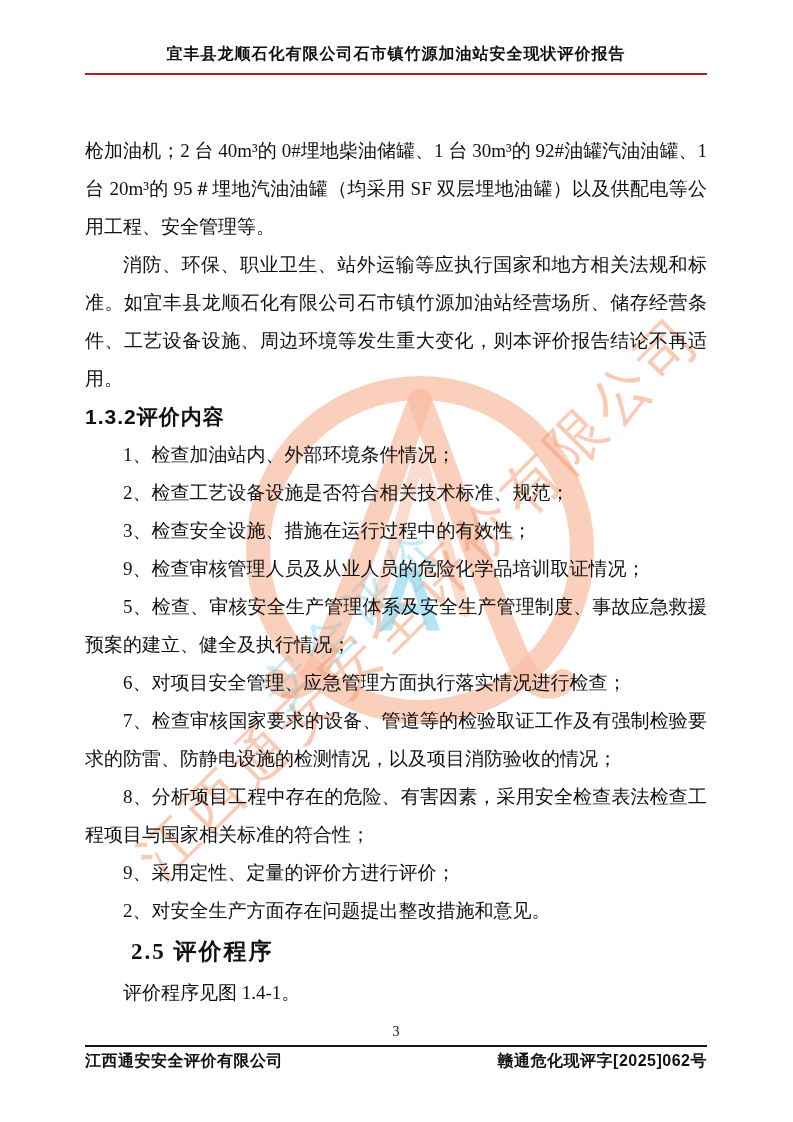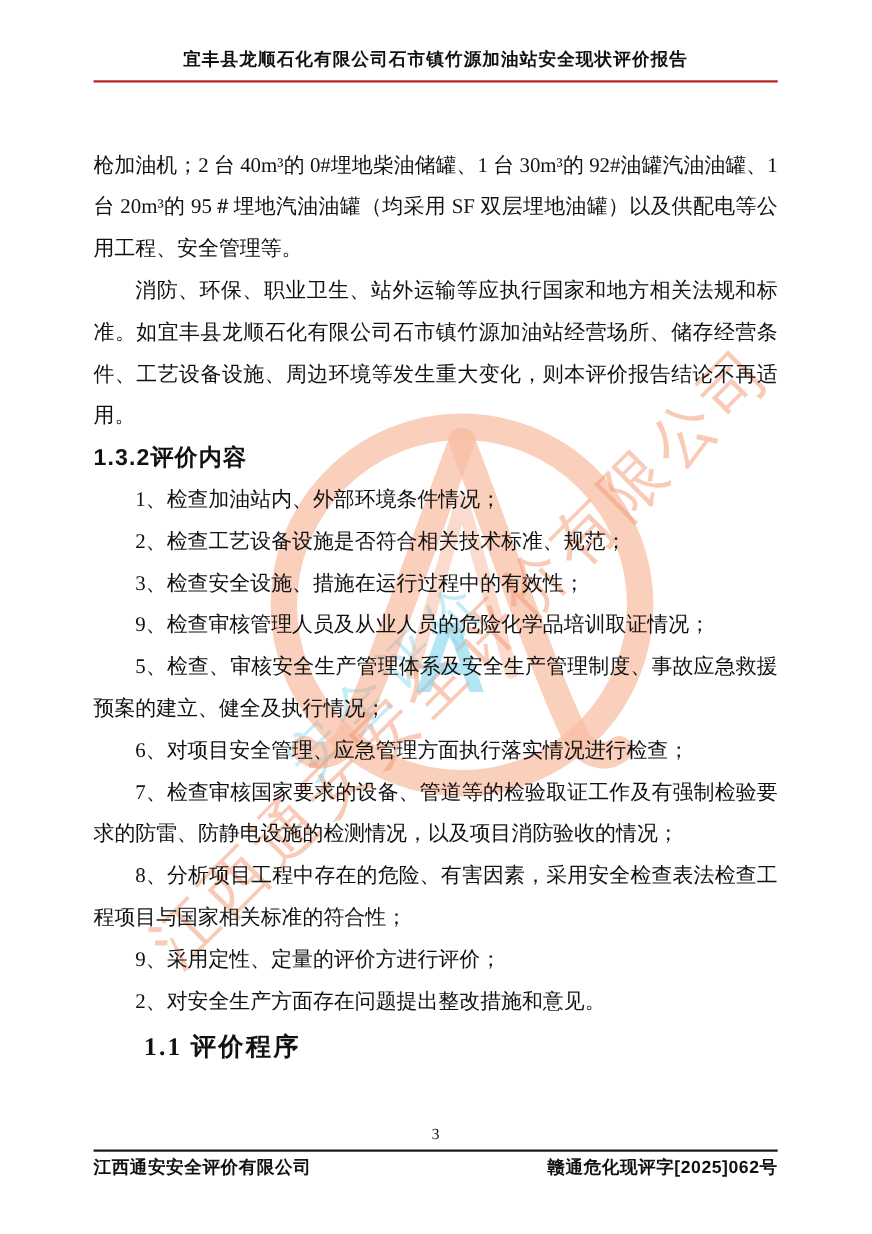--- a/index.html
+++ b/index.html
@@ -94,21 +94,22 @@
     <p class="indent">2、检查工艺设备设施是否符合相关技术标准、规范；</p>
     <p class="indent">3、检查安全设施、措施在运行过程中的有效性；</p>
     <p class="indent">9、检查审核管理人员及从业人员的危险化学品培训取证情况；</p>
     <p class="indent">5、检查、审核安全生产管理体系及安全生产管理制度、事故应急救援预案的建立、健全及执行情况；</p>
     <p class="indent">6、对项目安全管理、应急管理方面执行落实情况进行检查；</p>
     <p class="indent">7、检查审核国家要求的设备、管道等的检验取证工作及有强制检验要求的防雷、防静电设施的检测情况，以及项目消防验收的情况；</p>
     <p class="indent">8、分析项目工程中存在的危险、有害因素，采用安全检查表法检查工程项目与国家相关标准的符合性；</p>
     <p class="indent">9、采用定性、定量的评价方进行评价；</p>
     <p class="indent">2、对安全生产方面存在问题提出整改措施和意见。</p>
 
-    <p class="h14">1.1 评价程序</p>
+    <p class="h14">2.5 评价程序</p>
+    <p class="indent">评价程序见图 1.4-1。</p>
   </div>
 
   <div class="pagenum">3</div>
 
   <div class="footer-bar">
     <span>江西通安安全评价有限公司</span>
     <span>赣通危化现评字[2025]062号</span>
   </div>
 
 </div>

